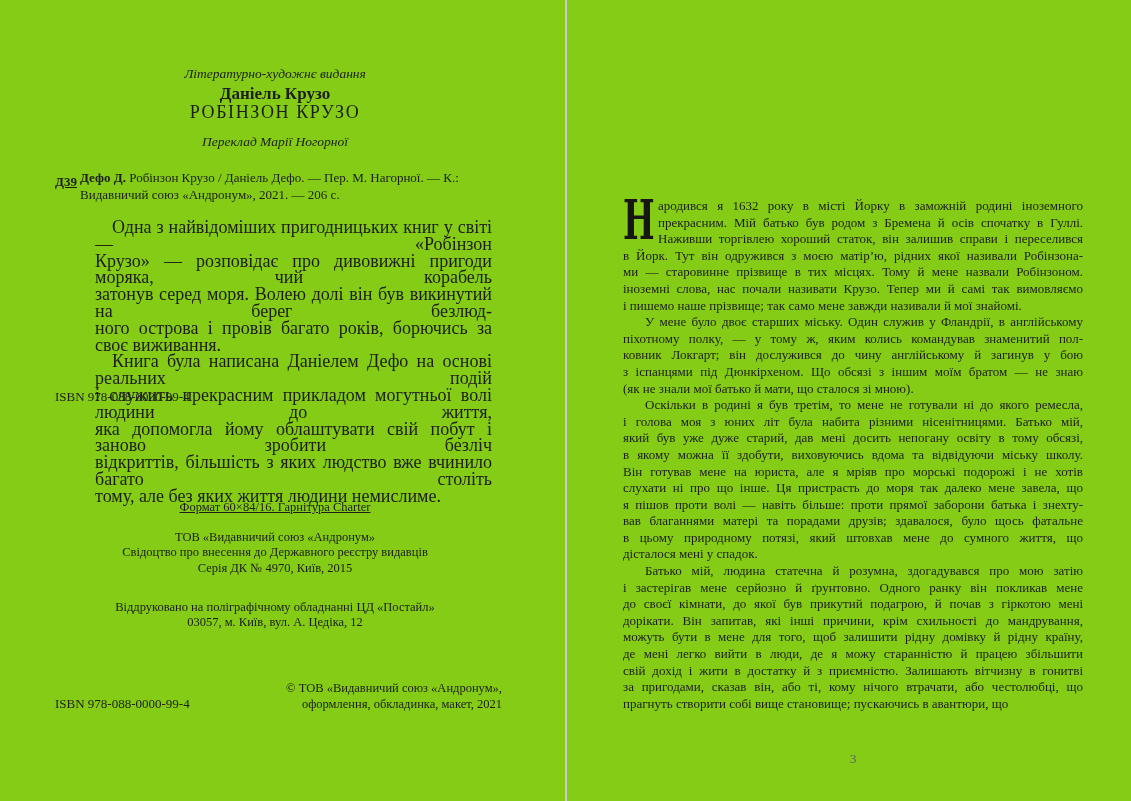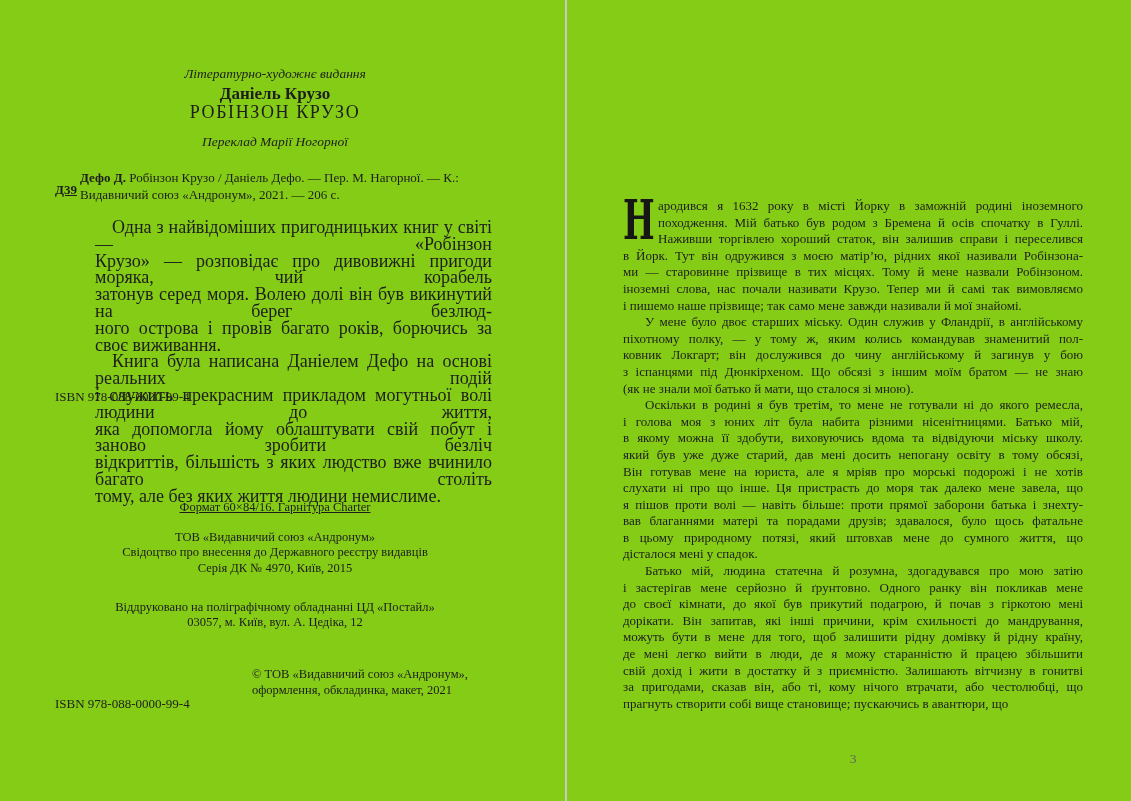--- a/index.html
+++ b/index.html
@@ -14,38 +14,38 @@
 
   
   .lp-center { left:55px; width:440px; text-align:center; }
   #edition-note { top:66px; font-style:italic; font-size:13.5px; }
   #book-author  { top:84px; font-weight:bold; font-size:17px; }
   #book-title   { top:102px; font-size:18px; letter-spacing:1.6px; }
   #translator   { top:134px; font-style:italic; font-size:13.5px; }
 
   
   #catalog { left:55px; top:170px; width:437px; font-size:13px; line-height:16.8px; }
-  #catalog .code { position:absolute; left:0; top:12px; font-weight:bold;text-decoration:underline; }
+  #catalog .code { position:absolute; left:0; top:4px; font-weight:bold;text-decoration:underline; }
   #catalog .entry { margin-left:25px; width:397px; }
   #catalog .entry .lead { font-weight:bold; }
 
   
   #annotation { left:95px; top:219px; width:397px; font-size:18px; line-height:16.8px; }
 
   #isbn-top { left:55px; top:389px; font-size:13px; }
 
   
   .imprint { left:55px; width:440px; text-align:center; font-size:12.5px; line-height:15.3px; }
   #imprint-format { top:500px;text-decoration:underline; }
   #publisher-block { top:530px; }
   #print-block { top:600px; }
 
   
   #footer-isbn { left:55px; top:696px; font-size:13px; }
-  #copyright { left:252px; top:666px; width:250px; text-align:left; font-size:12.5px; line-height:16px; }
+  #copyright { left:252px; top:680px; width:250px; text-align:right; font-size:12.5px; line-height:16px; }
 
   
   #body-text { left:623px; top:198px; width:460px; font-size:13px; line-height:16.6px; }
   .para { margin:0; }
   .bline { text-align:justify; text-align-last:justify; }
   .bline.last { text-align-last:left; }
   .bline.ind { text-indent:22px; }
   #annotation .bline.ind { text-indent:17px; }
   .dropcap {
     float:left; width:31px; height:48px; overflow:visible;
@@ -110,39 +110,39 @@
         <div>© ТОВ «Видавничий союз «Андронум»,</div>
         <div>оформлення, обкладинка, макет, 2021</div>
       </div>
   </div>
 
   <div>
     <div class="abs" id="body-text">
         <div class="para">
           <span class="dropcap">Н</span>
           <div class="bline">ародився я 1632 року в місті Йорку в заможній родині іноземного</div>
-          <div class="bline">походження. Мій батько був родом з Бремена й осів спочатку в Гуллі.</div>
+          <div class="bline">прекрасним. Мій батько був родом з Бремена й осів спочатку в Гуллі.</div>
           <div class="bline">Наживши торгівлею хороший статок, він залишив справи і переселився</div>
           <div class="bline">в Йорк. Тут він одружився з моєю матір’ю, рідних якої називали Робінзона-</div>
           <div class="bline">ми — старовинне прізвище в тих місцях. Тому й мене назвали Робінзоном.</div>
           <div class="bline">іноземні слова, нас почали називати Крузо. Тепер ми й самі так вимовляємо</div>
           <div class="bline last">і пишемо наше прізвище; так само мене завжди називали й мої знайомі.</div>
         </div>
         <div class="para">
           <div class="bline ind">У мене було двоє старших міську. Один служив у Фландрії, в англійському</div>
           <div class="bline">піхотному полку, — у тому ж, яким колись командував знаменитий пол-</div>
           <div class="bline">ковник Локгарт; він дослужився до чину англійському й загинув у бою</div>
           <div class="bline">з іспанцями під Дюнкірхеном. Що обсязі з іншим моїм братом — не знаю</div>
           <div class="bline last">(як не знали мої батько й мати, що сталося зі мною).</div>
         </div>
         <div class="para">
           <div class="bline ind">Оскільки в родині я був третім, то мене не готували ні до якого ремесла,</div>
           <div class="bline">і голова моя з юних літ була набита різними нісенітницями. Батько мій,</div>
+          <div class="bline">який був уже дуже старий, дав мені досить непогану освіту в тому обсязі,</div>
           <div class="bline">в якому можна її здобути, виховуючись вдома та відвідуючи міську школу.</div>
-          <div class="bline">який був уже дуже старий, дав мені досить непогану освіту в тому обсязі,</div>
           <div class="bline">Він готував мене на юриста, але я мріяв про морські подорожі і не хотів</div>
           <div class="bline">слухати ні про що інше. Ця пристрасть до моря так далеко мене завела, що</div>
           <div class="bline">я пішов проти волі — навіть більше: проти прямої заборони батька і знехту-</div>
           <div class="bline">вав благаннями матері та порадами друзів; здавалося, було щось фатальне</div>
           <div class="bline">в цьому природному потязі, який штовхав мене до сумного життя, що</div>
           <div class="bline last">дісталося мені у спадок.</div>
         </div>
         <div class="para">
           <div class="bline ind">Батько мій, людина статечна й розумна, здогадувався про мою затію</div>
           <div class="bline">і застерігав мене серйозно й ґрунтовно. Одного ранку він покликав мене</div>

